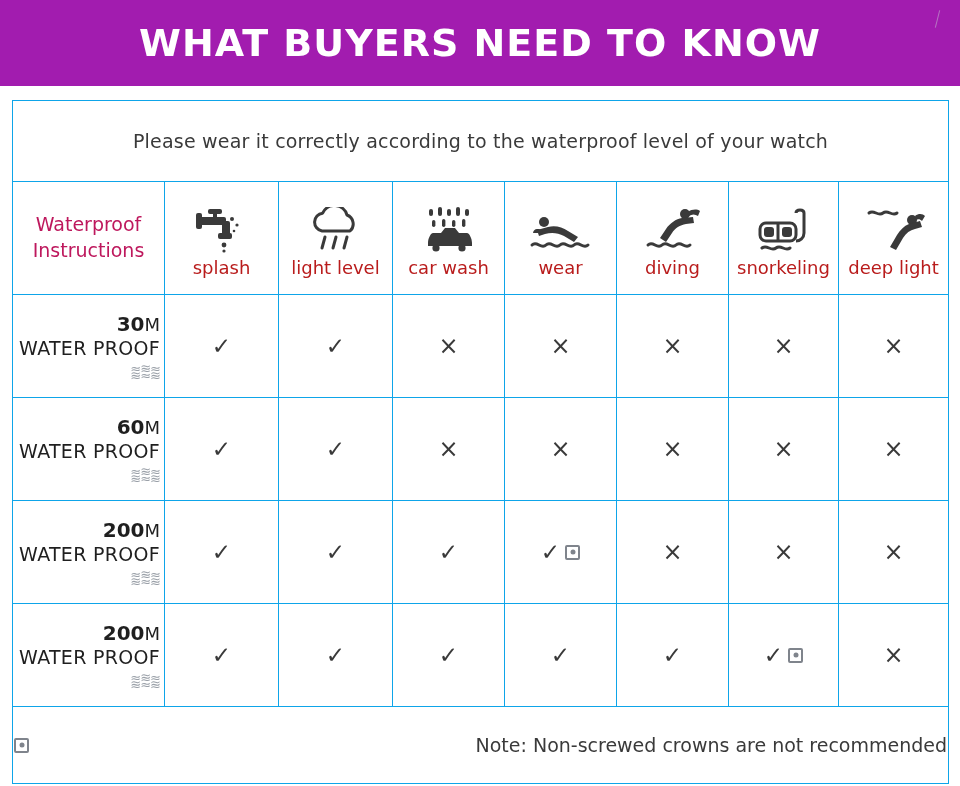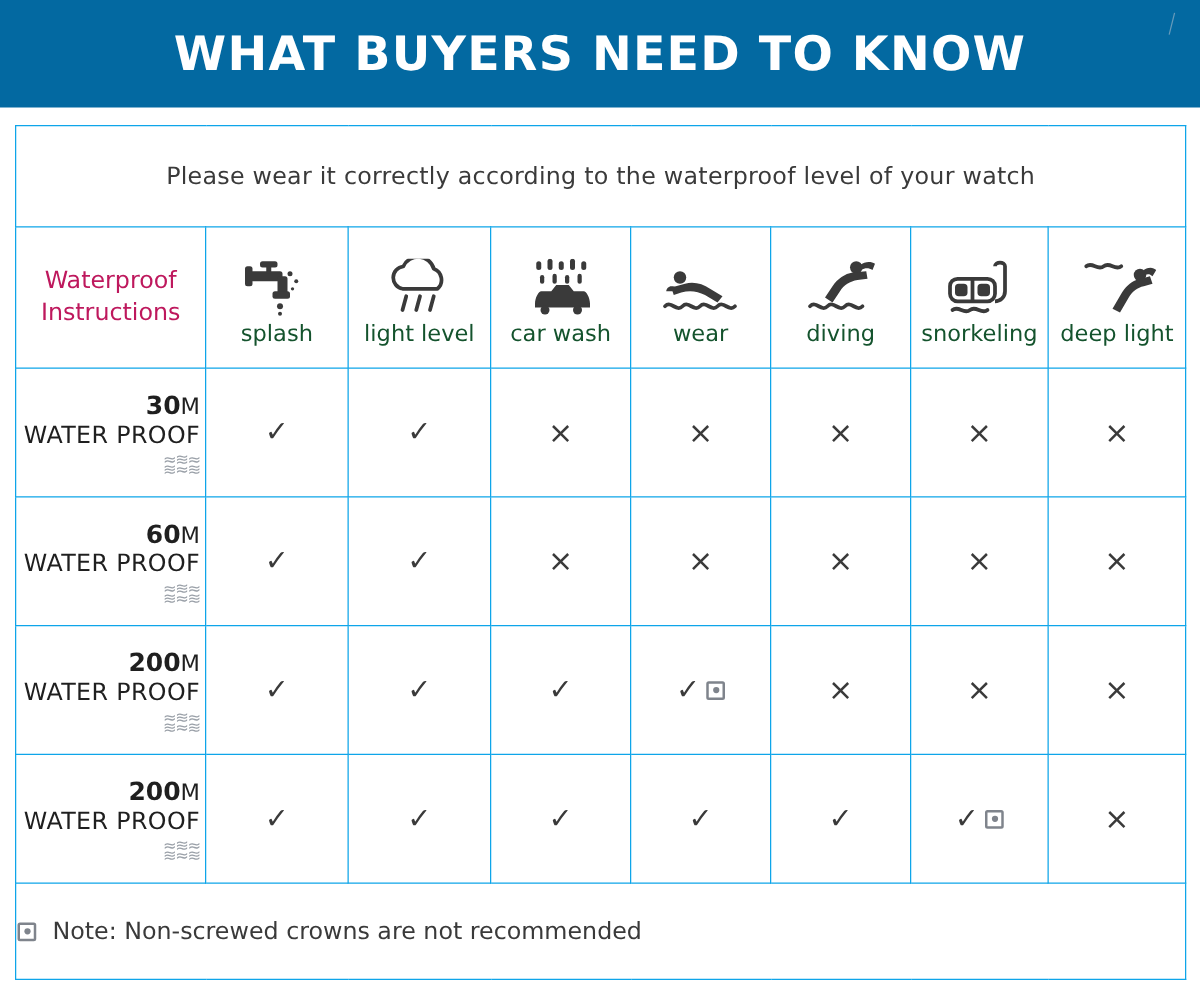--- a/index.html
+++ b/index.html
@@ -18,21 +18,21 @@
   .page {
     width: 960px;
     height: 786px;
     position: relative;
     box-sizing: border-box;
   }
 
   
   .banner {
     height: 86px;
-    background: #0369a1;
+    background: #a21caf;
     display: flex;
     align-items: center;
     justify-content: center;
     position: relative;
   }
   .banner-title {
     color: #ffffff;
     font-size: 38px;
     font-weight: bold;
     letter-spacing: 1px;
@@ -106,21 +106,21 @@
     gap: 2px;
   }
   .icon-box {
     height: 54px;
     display: flex;
     align-items: flex-end;
     justify-content: center;
   }
   .act-label {
     font-size: 18px;
-    color: #14532d;
+    color: #b91c1c;
     padding-top: 2px;
   }
 
   .data-row td { height: 90px; }
 
   .depth-cell {
     padding: 6px 4px;
   }
   .depth-inner {
     display: flex;
@@ -183,21 +183,21 @@
   }
 
   .footnote-cell {
     height: 74px;
     font-size: 19px;
     color: #3a3a3a;
   }
   .footnote-inner {
     display: flex;
     align-items: center;
-    justify-content: flex-start;
+    justify-content: space-between;
     gap: 13px;
   }
 
   svg { display: block; }
 </style>
 </head>
 <body>
 
 <div class="page">
 

